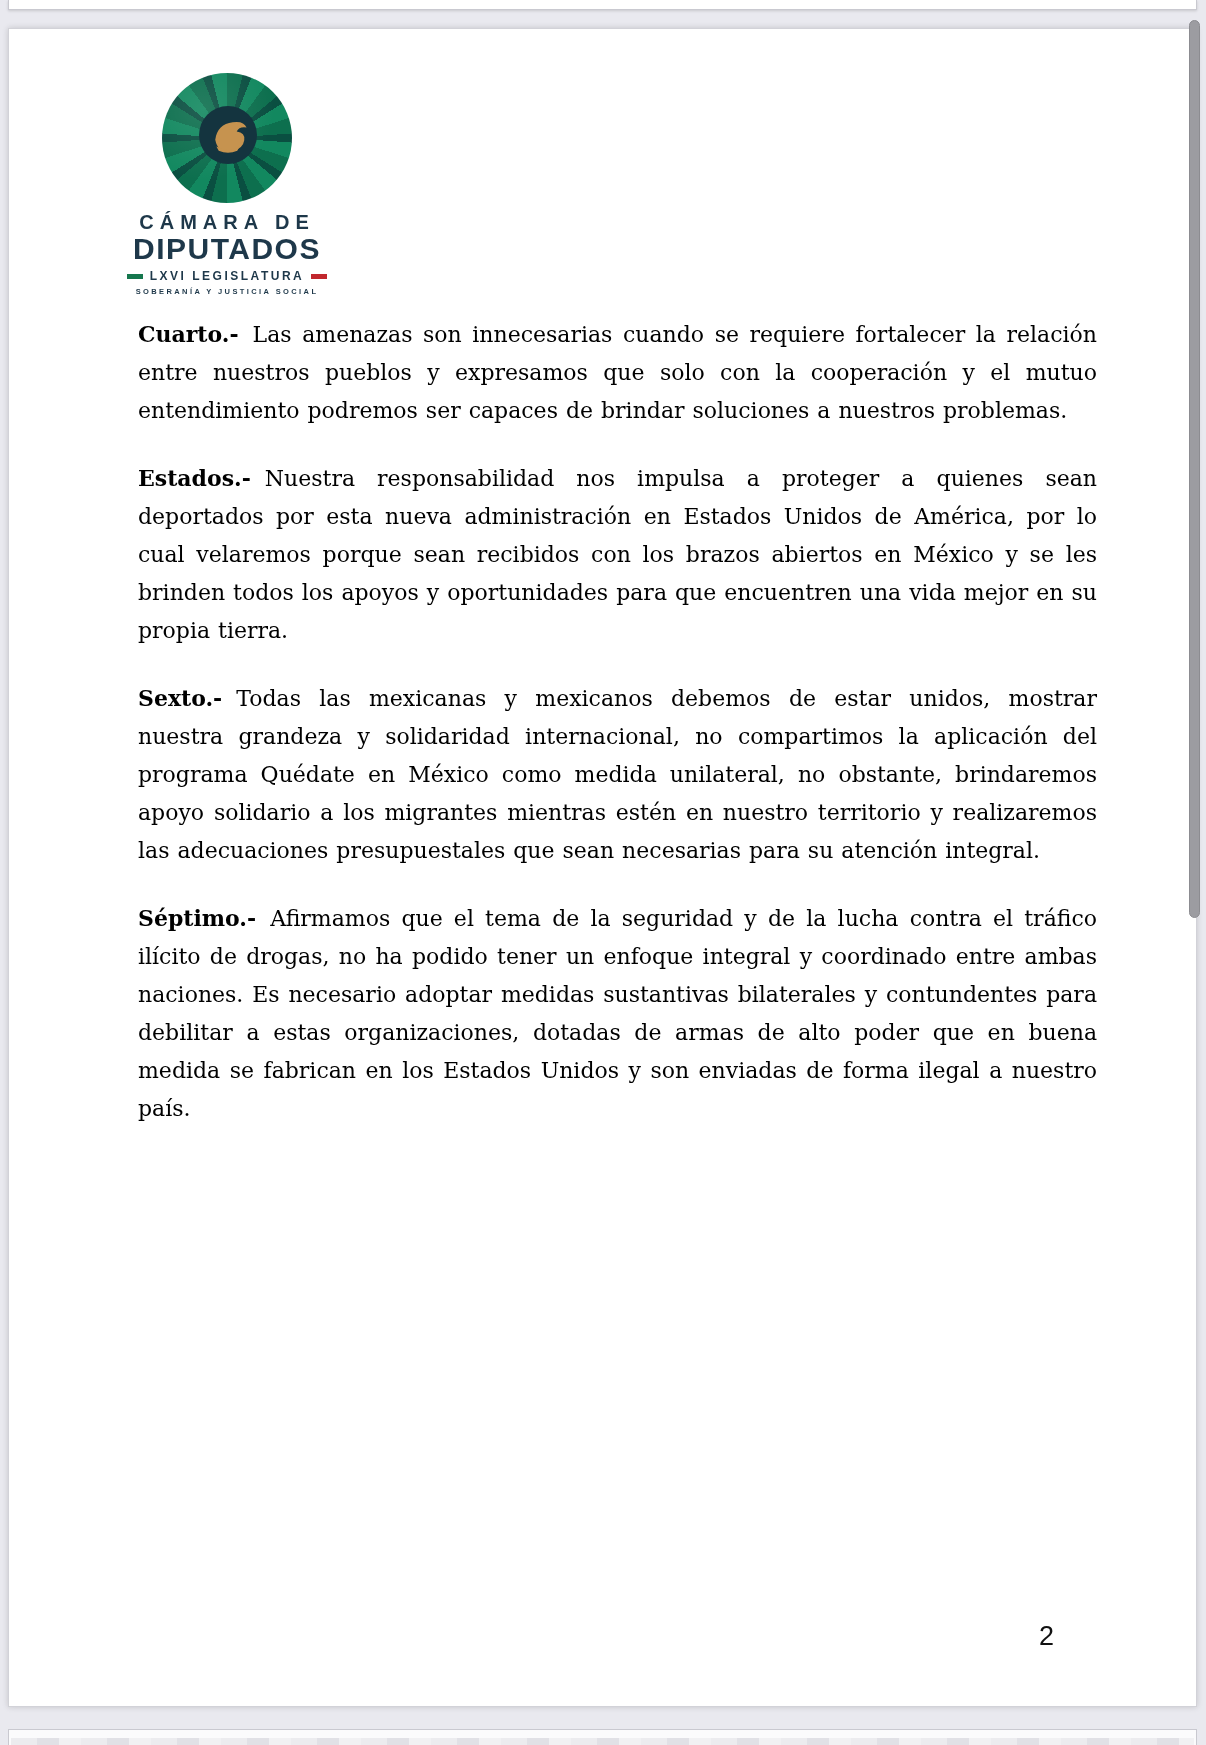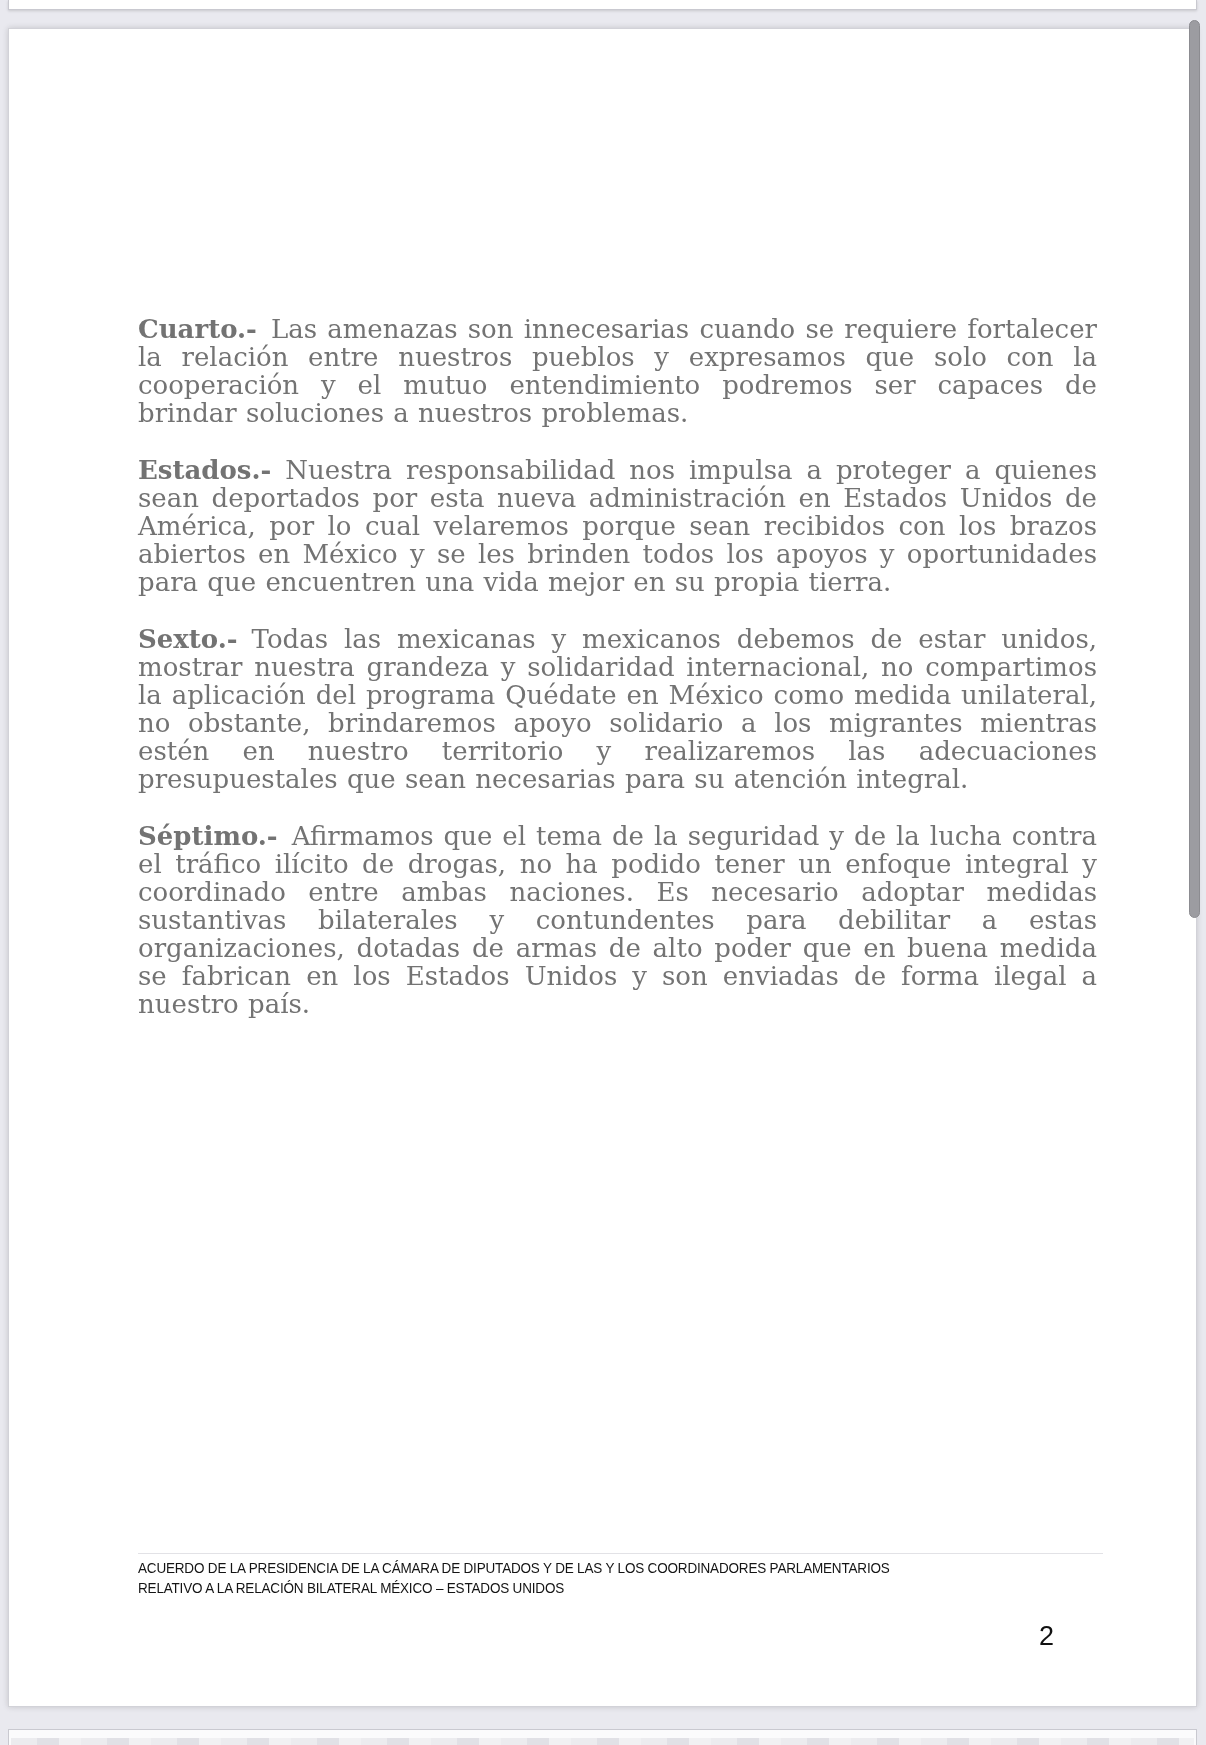--- a/index.html
+++ b/index.html
@@ -85,24 +85,24 @@
     margin-top: 4px;
     font-weight: bold;
     font-size: 7.5px;
     letter-spacing: 2.4px;
     white-space: nowrap;
   }
   
   .body-text {
     position: absolute;
     top: 286px; left: 129px; width: 959px;
-    font-size: 26px;
-    line-height: 28px;
+    font-size: 22px;
+    line-height: 38px;
     word-spacing: 1px;
-    color: #737373;
+    color: #000000;
   }
   .para { text-align: justify; margin-bottom: 29px; }
   .lead { font-weight: bold; padding-right: 14px; }
   
   .footer {
     position: absolute;
     top: 1524px; left: 129px; width: 965px;
     border-top: 1px solid #e2e2e6;
     padding-top: 4px;
     font-family: "Liberation Sans", sans-serif;
@@ -147,40 +147,54 @@
     border-radius: 6px;
   }
 </style>
 </head>
 <body>
 
 <div class="prev-page"></div>
 
 <div class="page">
 
+  <div class="logo">
+    <div class="logo-circle">
+      <div class="logo-inner">
+        <svg viewBox="0 0 100 100" aria-hidden="true">
+          <path d="M28 58 q4 -27 30 -30 q19 -3 24 9 q-13 -2 -17 7 q15 2 13 15 q-2 15 -21 19 q-24 5 -29 -20 z" fill="#c6934f"></path>
+          <path d="M30 70 q20 10 40 0 l-4 7 q-16 7 -32 0 z" fill="#c6934f"></path>
+        </svg>
+      </div>
+    </div>
+    <div class="logo-line1">CÁMARA DE</div>
+    <div class="logo-line2">DIPUTADOS</div>
+    <div class="logo-legislature">
+      <span class="bar green"></span>
+      <span>LXVI LEGISLATURA</span>
+      <span class="bar red"></span>
+    </div>
+    <div class="logo-motto">SOBERANÍA Y JUSTICIA SOCIAL</div>
+  </div>
 
   <div class="body-text">
     <p class="para">
       <span class="lead">Cuarto.-</span><span>Las amenazas son innecesarias cuando se requiere fortalecer la relación entre nuestros pueblos y expresamos que solo con la cooperación y el mutuo entendimiento podremos ser capaces de brindar soluciones a nuestros problemas.</span>
     </p>
     <p class="para">
       <span class="lead">Estados.-</span><span>Nuestra responsabilidad nos impulsa a proteger a quienes sean deportados por esta nueva administración en Estados Unidos de América, por lo cual velaremos porque sean recibidos con los brazos abiertos en México y se les brinden todos los apoyos y oportunidades para que encuentren una vida mejor en su propia tierra.</span>
     </p>
     <p class="para">
       <span class="lead">Sexto.-</span><span>Todas las mexicanas y mexicanos debemos de estar unidos, mostrar nuestra grandeza y solidaridad internacional, no compartimos la aplicación del programa Quédate en México como medida unilateral, no obstante, brindaremos apoyo solidario a los migrantes mientras estén en nuestro territorio y realizaremos las adecuaciones presupuestales que sean necesarias para su atención integral.</span>
     </p>
     <p class="para">
       <span class="lead">Séptimo.-</span><span>Afirmamos que el tema de la seguridad y de la lucha contra el tráfico ilícito de drogas, no ha podido tener un enfoque integral y coordinado entre ambas naciones. Es necesario adoptar medidas sustantivas bilaterales y contundentes para debilitar a estas organizaciones, dotadas de armas de alto poder que en buena medida se fabrican en los Estados Unidos y son enviadas de forma ilegal a nuestro país.</span>
     </p>
   </div>
 
-  <div class="footer">
-    <div>ACUERDO DE LA PRESIDENCIA DE LA CÁMARA DE DIPUTADOS Y DE LAS Y LOS COORDINADORES PARLAMENTARIOS</div>
-    <div>RELATIVO A LA RELACIÓN BILATERAL MÉXICO – ESTADOS UNIDOS</div>
-  </div>
 
   <div class="page-number">2</div>
 
 </div>
 
 <div class="next-page">
   <div class="next-page-band"></div>
 </div>
 
 <div class="scrollbar-thumb"></div>

